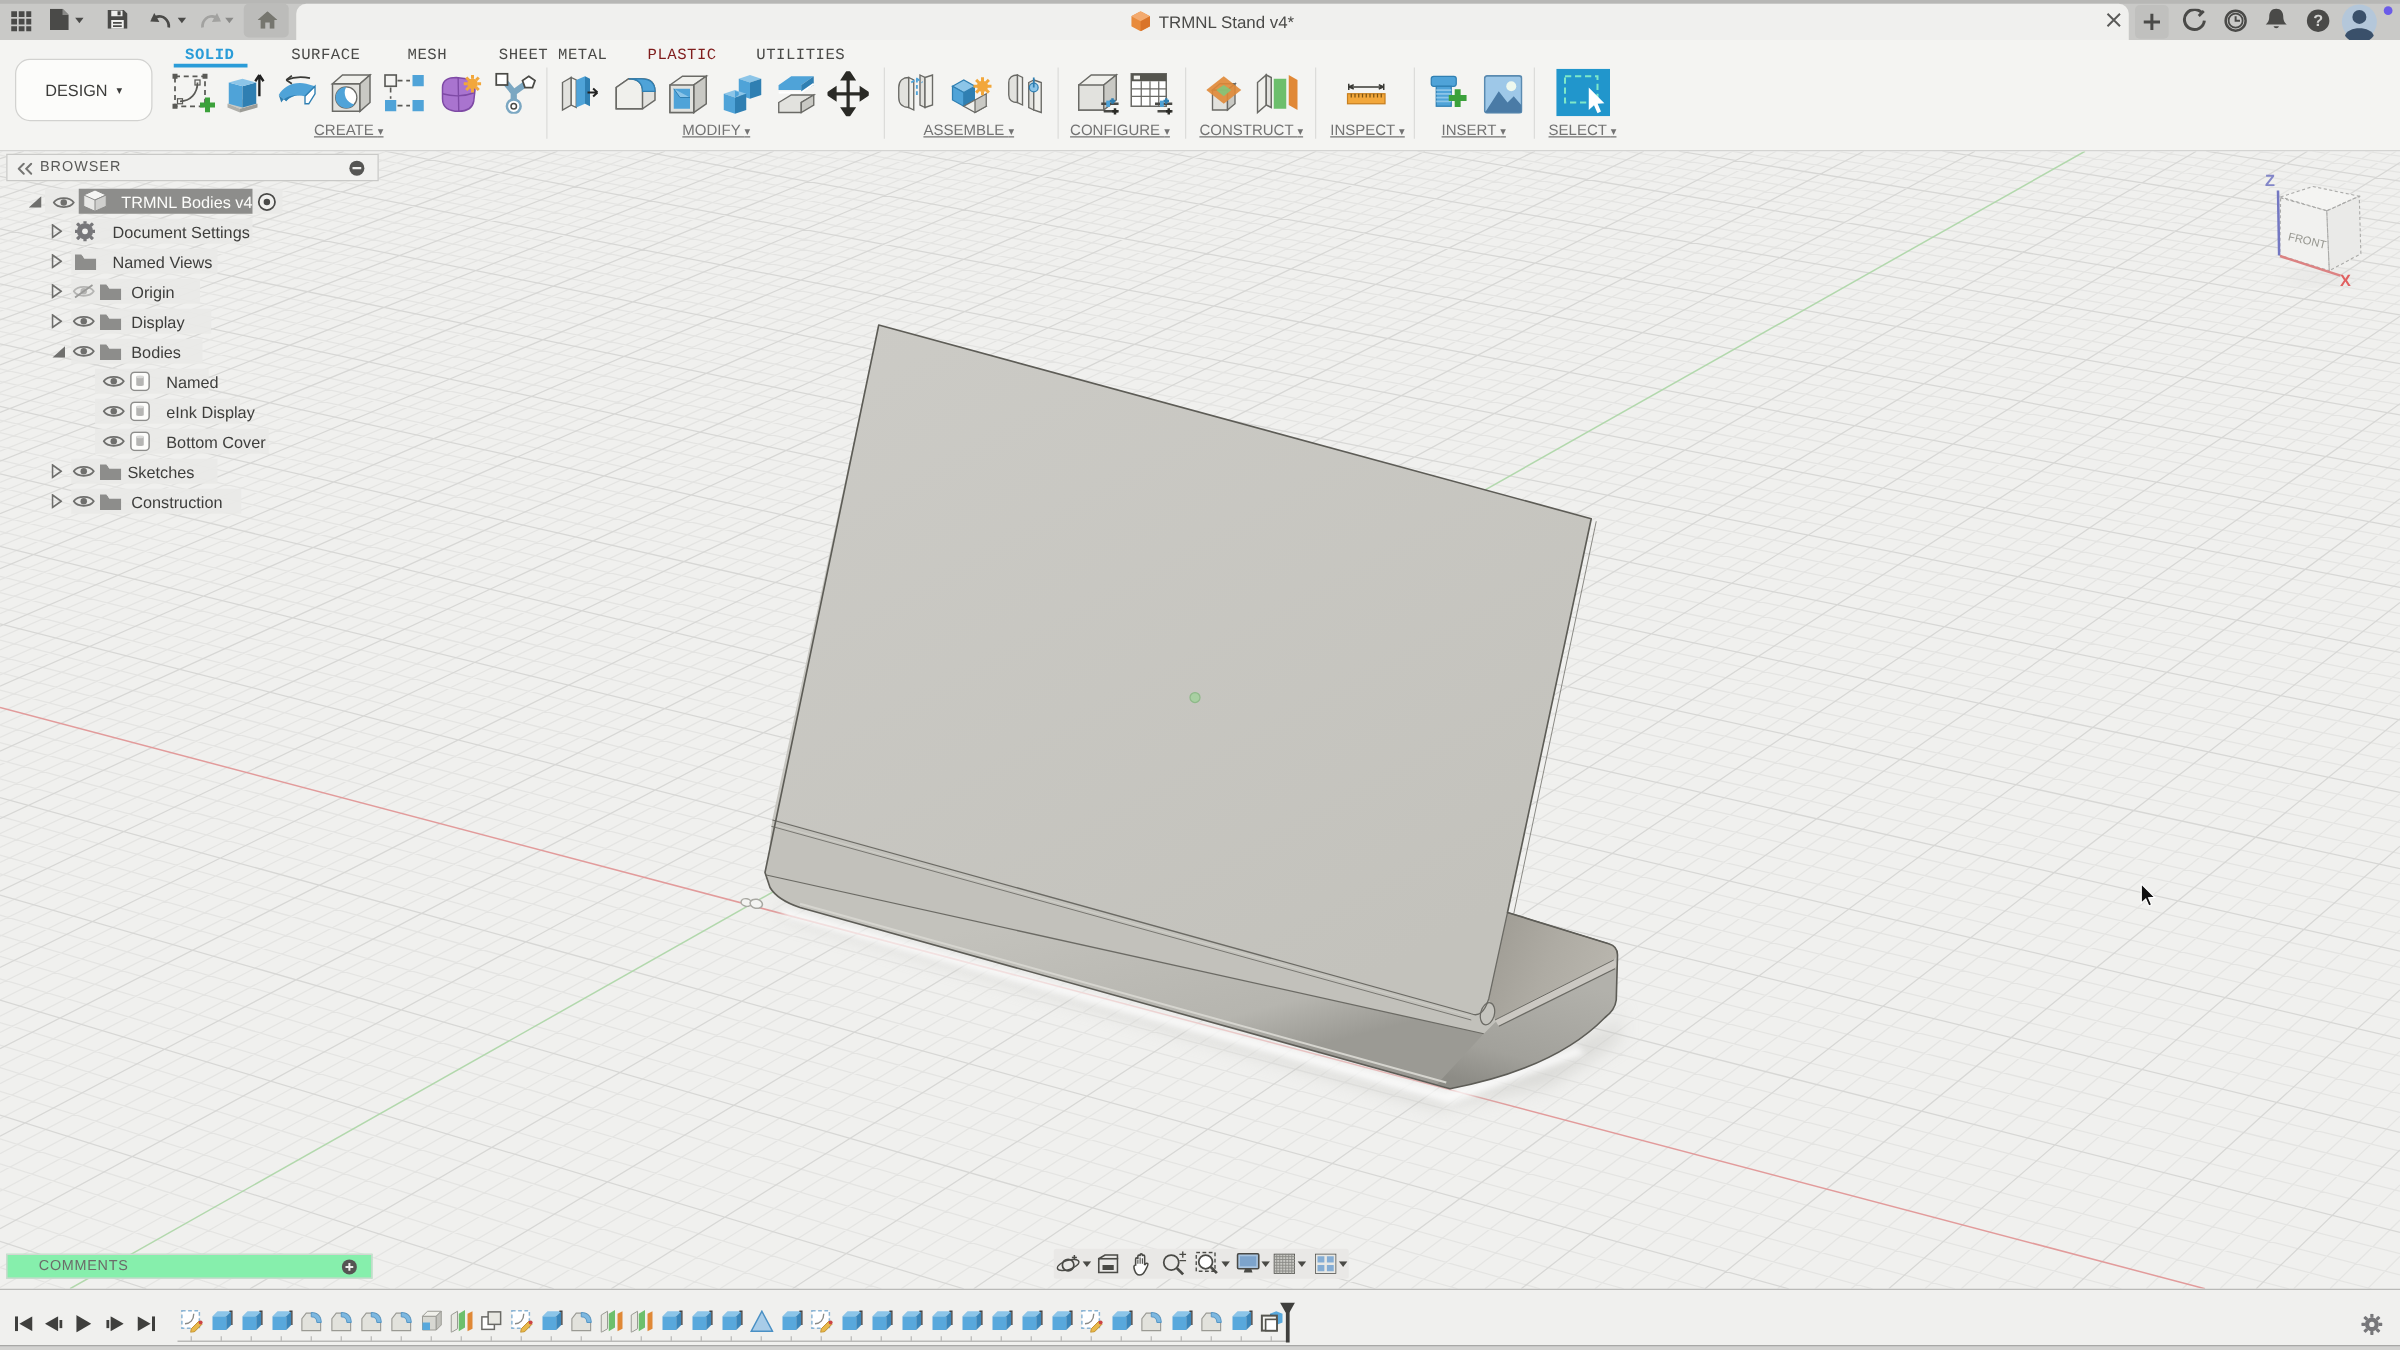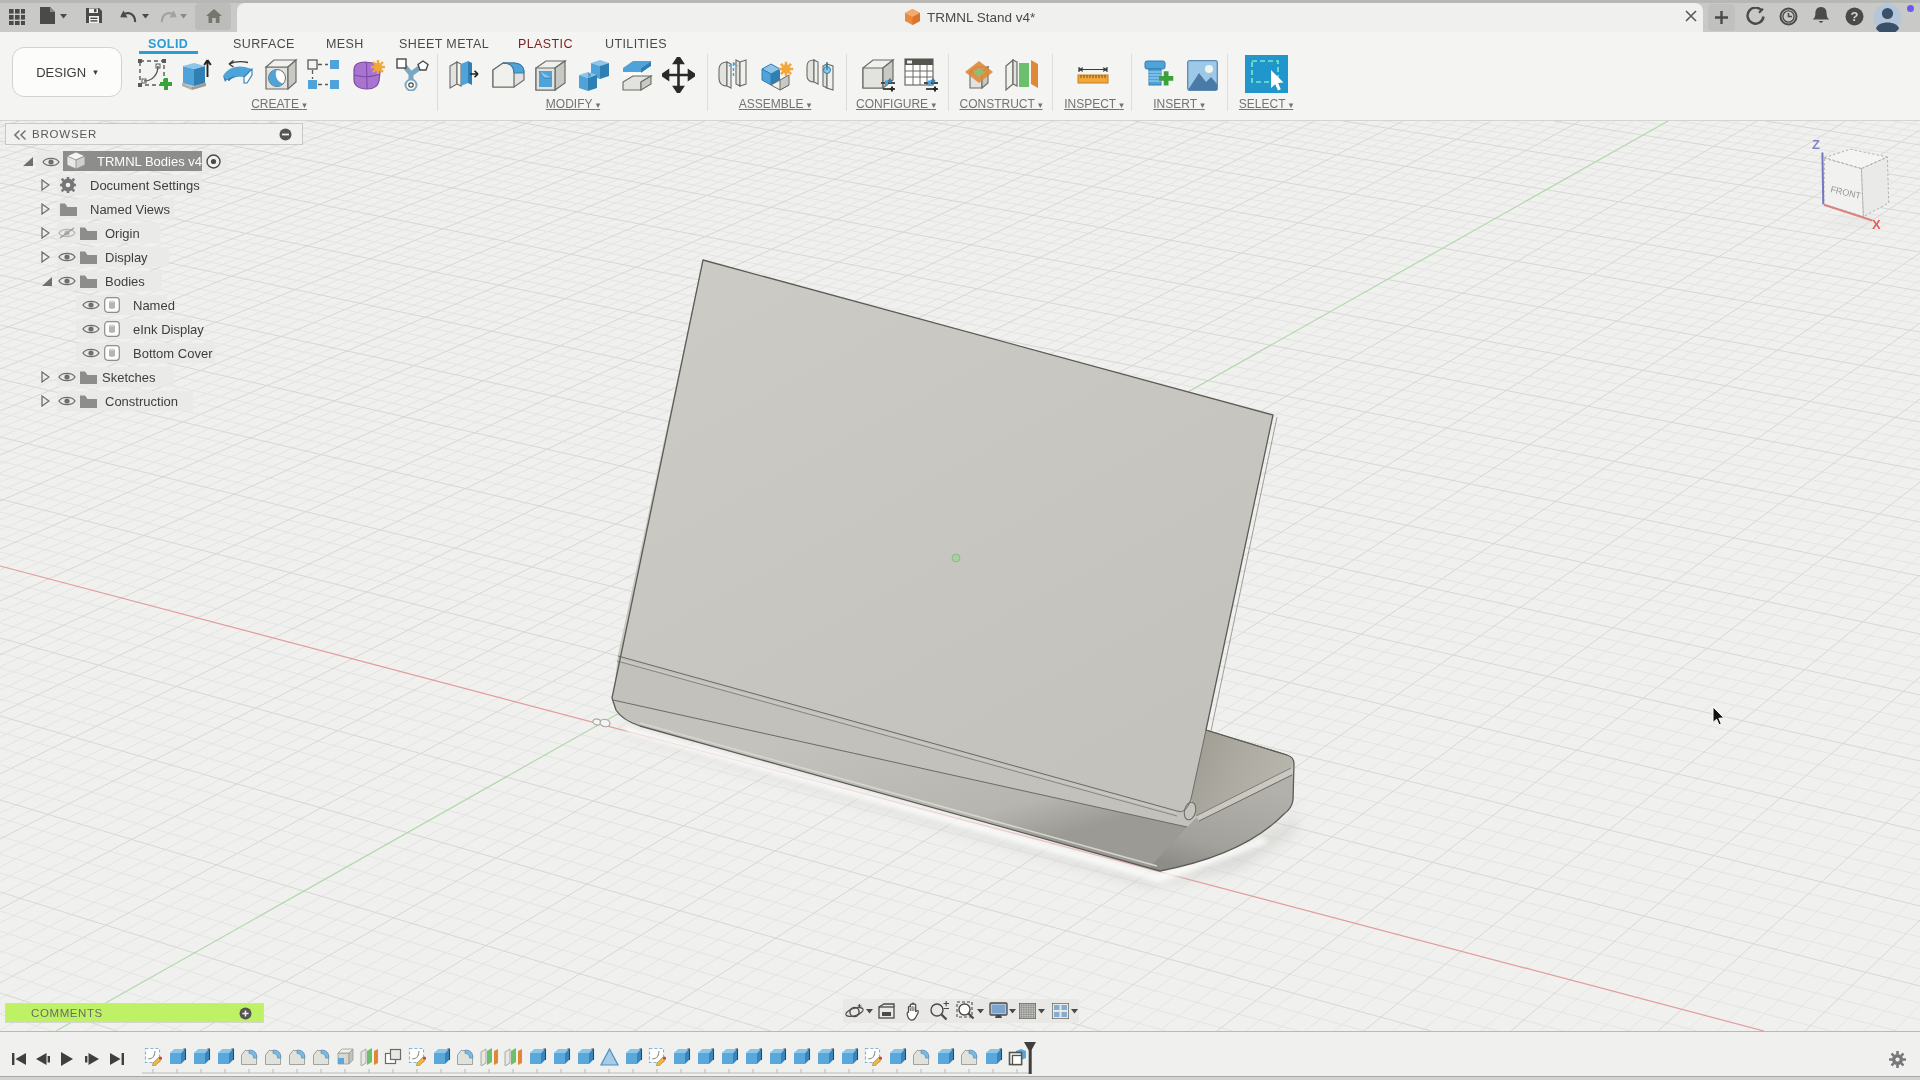--- a/index.html
+++ b/index.html
@@ -4,29 +4,29 @@
 * { margin:0; padding:0; box-sizing:border-box; }
 html,body { width:1920px; height:1080px; overflow:hidden; font-family:"Liberation Sans",sans-serif; }
 body { background:#f0f0ee; position:relative; }
 
 #titlebar { position:absolute; left:0; top:0; width:1920px; height:32px; background:#c9c9c7; }
 #titlebar .topstrip { position:absolute; left:0; top:0; width:100%; height:3px; background:#b7b7b5; }
 #doctab { position:absolute; left:237px; top:3px; width:1466px; height:29px; background:#f0f0ee; border-radius:8px 8px 0 0; }
 
 #ribbon { position:absolute; left:0; top:32px; width:1920px; height:89px; background:#f4f4f2; border-bottom:1px solid #d4d4d2; }
 #designbtn { position:absolute; left:12px; top:15px; width:110px; height:50px; background:#fcfcfa; border:1px solid #d2d2d0; border-radius:12px; display:flex; align-items:center; justify-content:center; font-size:13px; color:#3c3c3a; }
-.tab { position:absolute; top:5px; font-size:12.5px; color:#4a4a48; letter-spacing:0.4px; }
+.tab { position:absolute; top:5px; font-size:12.5px; color:#4a4a48; letter-spacing:0.4px;font-family:Liberation Mono, monospace; }
 .grplabel { position:absolute; top:65px; font-size:12px; color:#737373; white-space:nowrap; transform:translateX(-50%);text-decoration:underline; }
 .gsep { position:absolute; top:22px; width:1px; height:57px; background:#dcdcda; }
 
 #browserhdr { position:absolute; left:5px; top:123px; width:298px; height:22px; background:#f1f1ef; border:1px solid #c9c9c7; font-size:11.5px; color:#5a5a58; }
 .brow { position:absolute; height:20px; display:flex; align-items:center; font-size:13px; color:#3e3e3c; }
 .rowbg { position:absolute; height:20px; background:rgba(233,233,231,0.92); }
 
-#comments { position:absolute; left:5px; top:1003px; width:259px; height:20px; background:#bef264; border:1px solid #d5d5d3; }
+#comments { position:absolute; left:5px; top:1003px; width:293px; height:20px; background:#86efac; border:1px solid #d5d5d3; }
 #comments span { position:absolute; left:25px; top:3px; font-size:11.5px; color:#6b6b69; letter-spacing:0.6px; }
 #navbar { position:absolute; left:843px; top:999px; width:236px; height:24px; background:#e9e8e6; border-radius:2px; }
 #timeline { position:absolute; left:0; top:1031px; width:1920px; height:45px; background:#f0f0ee; border-top:1px solid #b9b9b7; }
 #winbottom { position:absolute; left:0; top:1076px; width:1920px; height:4px; background:#d2d2d0; border-top:1px solid #a8a8a6; }
 </style></head>
 <body>
 <svg width="1920" height="910" style="position:absolute;left:0;top:121px">
   <rect width="1920" height="910" fill="#f0f0ee"></rect>
   <path d="M0 1L2 0M0 12L36 0M0 18L53 0M0 24L70 0M0 30L87 0M0 43L121 0M0 49L138 0M0 55L155 0M0 62L172 0M0 74L206 0M0 81L224 0M0 87L241 0M0 94L258 0M0 108L292 0M0 114L309 0M0 121L326 0M0 128L343 -0M0 142L378 0M0 149L395 -0M0 156L412 0M0 164L429 0M0 178L464 0M0 186L481 0M0 193L498 -0M0 201L515 0M0 217L550 0M0 224L567 -0M0 232L584 0M0 240L601 0M0 257L636 0M0 265L653 0M0 273L671 0M0 281L688 0M0 299L722 0M0 307L740 0M0 316L757 0M0 325L774 0M0 343L809 0M0 352L826 0M0 361L844 0M0 370L861 0M0 389L896 0M0 399L913 0M0 409L931 0M0 419L948 0M0 439L983 0M0 449L1000 0M0 459L1018 0M0 469L1035 0M0 491L1070 0M0 501L1088 0M0 512L1105 0M0 523L1123 0M0 546L1158 0M0 557L1175 0M0 569L1193 0M0 580L1210 0M0 604L1245 0M0 616L1263 0M0 628L1280 0M0 641L1298 0M0 666L1333 0M0 679L1351 0M0 692L1368 0M0 705L1386 0M0 732L1421 0M0 746L1439 0M0 760L1456 0M0 774L1474 0M0 802L1509 0M0 817L1527 0M0 832L1544 0M0 847L1562 0M0 878L1597 0M0 893L1615 0M0 909L1633 0M27 910L1650 0M85 910L1686 0M114 910L1704 0M143 910L1721 0M171 910L1739 0M229 910L1775 0M258 910L1792 0M287 910L1810 0M316 910L1828 0M373 910L1864 0M402 910L1881 0M431 910L1899 0M460 910L1917 0M518 910L1920 21M547 910L1920 32M576 910L1920 44M605 910L1920 56M663 910L1920 80M692 910L1920 93M721 910L1920 106M750 910L1920 119M809 910L1920 145M838 910L1920 159M867 910L1920 173M896 910L1920 187M954 910L1920 216M983 910L1920 231M1013 910L1920 246M1042 910L1920 262M1100 910L1920 294M1129 910L1920 310M1159 910L1920 327M1188 910L1920 344M1246 910L1920 379M1276 910L1920 397M1305 910L1920 416M1334 910L1920 435M1393 910L1920 473M1422 910L1920 493M1452 910L1920 514M1481 910L1920 535M1540 910L1920 578M1569 910L1920 600M1599 910L1920 623M1628 910L1920 647M1687 910L1920 695M1717 910L1920 720M1746 910L1920 746M1776 910L1920 772M1835 910L1920 827M1864 910L1920 855M1894 910L1920 884M-0 893L52 910M0 851L182 910M0 830L247 910M0 810L312 910M0 790L377 910M0 752L508 910M0 733L574 910M-0 715L639 910M0 697L705 910M0 662L836 910M0 644L902 910M0 627L968 910M0 611L1034 910M0 578L1166 910M0 563L1232 910M0 547L1299 910M0 532L1365 910M0 502L1498 910M0 487L1564 910M0 473L1631 910M0 459L1697 910M0 431L1831 910M0 417L1897 910M0 404L1920 899M0 391L1920 882M0 365L1920 848M0 353L1920 832M0 340L1920 816M0 328L1920 800M0 304L1920 769M0 292L1920 754M0 281L1920 739M0 269L1920 724M0 247L1920 695M0 236L1920 681M0 225L1920 667M0 215L1920 653M0 194L1920 626M0 184L1920 613M0 174L1920 600M0 164L1920 587M0 144L1920 562M0 134L1920 549M0 125L1920 537M0 115L1920 525M0 97L1920 501M0 88L1920 489M0 79L1920 478M0 70L1920 466M0 53L1920 444M0 45L1920 433M0 36L1920 422M0 28L1920 411M0 12L1920 390M0 3L1920 380M23 0L1920 370M63 0L1920 359M145 0L1920 339M186 0L1920 330M226 0L1920 320M267 0L1920 310M349 0L1920 292M390 0L1920 282M431 0L1920 273M472 0L1920 264M554 0L1920 246M595 0L1920 237M636 0L1920 229M678 0L1920 220M760 0L1920 203M802 0L1920 195M843 0L1920 186M885 -0L1920 178M968 0L1920 162M1009 0L1920 154M1051 0L1920 146M1092 0L1920 139M1176 0L1920 123M1218 0L1920 116M1259 0L1920 108M1301 0L1920 101M1385 0L1920 86M1427 0L1920 79M1469 0L1920 72M1511 0L1920 65M1596 0L1920 51M1638 0L1920 44M1680 0L1920 37M1723 0L1920 31M1807 0L1920 17M1850 0L1920 11M1892 0L1920 4" stroke="#e4e4e2" stroke-width="1" fill="none"></path>
   <path d="M0 6L19 0M0 37L104 0M0 68L189 0M0 101L275 0M0 135L361 0M0 171L446 0M0 209L532 0M0 248L619 0M0 290L705 0M0 334L792 0M0 380L879 0M0 428L966 0M0 480L1053 0M0 534L1140 0M0 592L1228 0M0 653L1315 0M0 718L1403 0M0 788L1491 0M0 862L1580 0M200 910L1757 0M345 910L1846 0M489 910L1920 9M634 910L1920 68M779 910L1920 132M925 910L1920 202M1071 910L1920 278M1217 910L1920 361M1364 910L1920 454M1511 910L1920 556M1658 910L1920 671M1805 910L1920 799M0 872L117 910M0 771L443 910M0 679L771 910M0 595L1100 910M0 517L1431 910M0 378L1920 865M0 316L1920 785M0 258L1920 710M0 204L1920 640M0 154L1920 574M0 106L1920 513M0 62L1920 455M0 20L1920 401M104 0L1920 349M308 0L1920 301M513 0L1920 255M719 0L1920 211M926 0L1920 170M1134 0L1920 131M1343 0L1920 93M1554 -0L1920 58M1765 0L1920 24" stroke="#d7d7d5" stroke-width="1" fill="none"></path>

